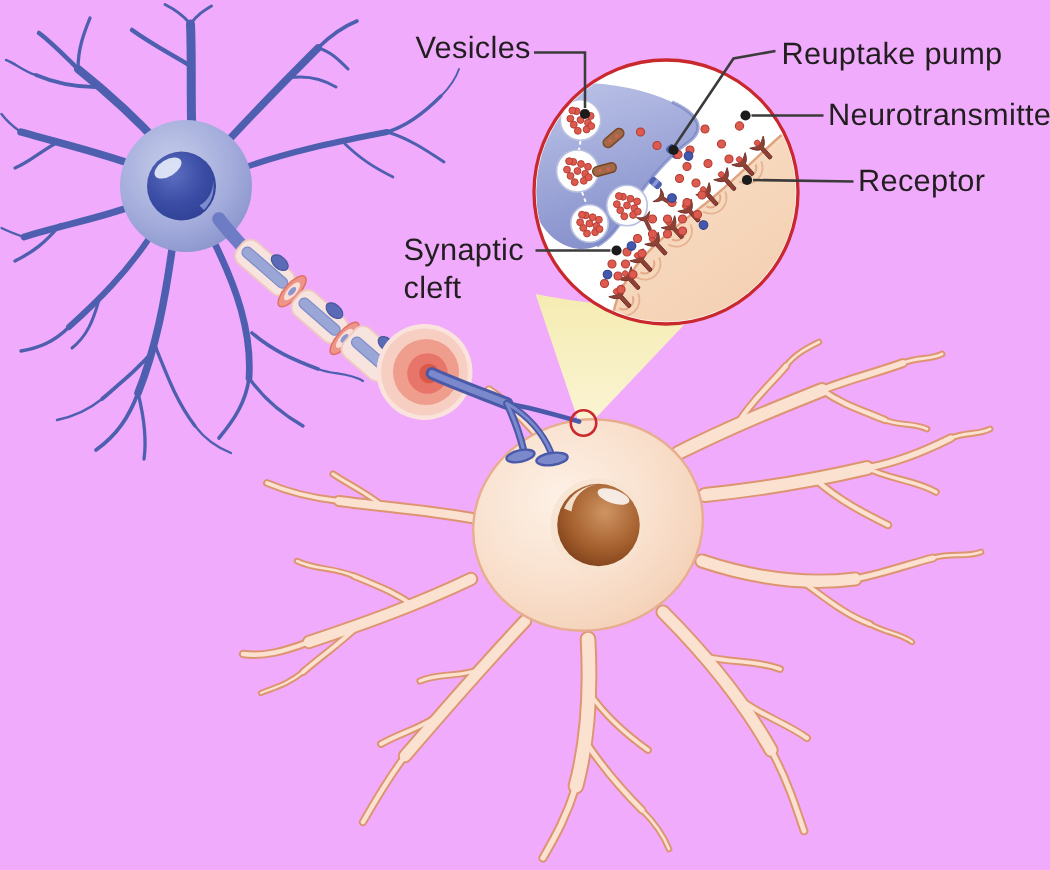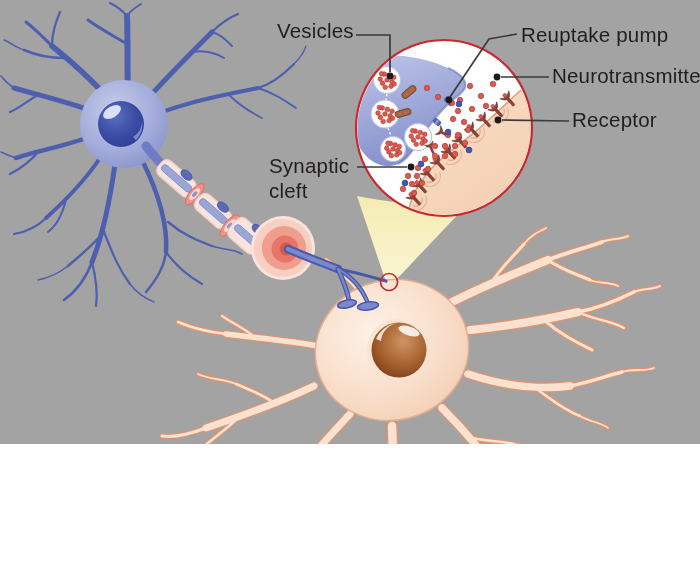--- a/index.html
+++ b/index.html
@@ -1,16 +1,16 @@
 <!DOCTYPE html>
 <html><head>
 <meta charset="utf-8">
 <style>
   html,body{margin:0;padding:0;background:#ffffff;}
-  .stage{position:relative;width:700px;height:444px;background:#a3a3a3;overflow:hidden;
+  .stage{position:relative;width:700px;height:580px;background:#f0abfc;overflow:hidden;
          font-family:"Liberation Sans", sans-serif;}
   svg{display:block;}
   text.lbl{fill:#221e1f;font-size:20.5px;font-family:"Liberation Sans",sans-serif;letter-spacing:.2px;}
 </style>
 </head>
 <body>
 
 <div class="stage">
 <svg viewBox="0 0 700 580" width="700" height="580">
   <defs>

